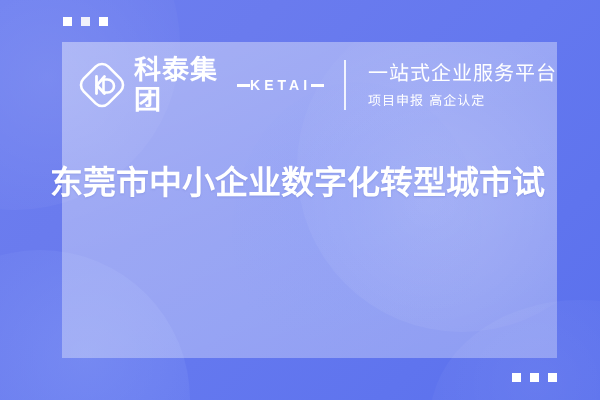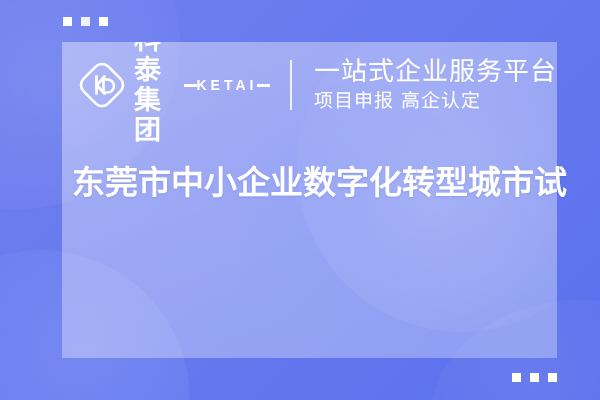--- a/index.html
+++ b/index.html
@@ -146,41 +146,41 @@
     height: 50px;
     background: rgba(255,255,255,0.85);
     margin: 0 22px 0 20px;
   }
   .slogan {
     display: flex;
     flex-direction: column;
     justify-content: center;
   }
   .slogan-main {
-    font-size: 26px;
+    font-size: 20px;
     line-height: 31px;
     color: #ffffff;
     letter-spacing: 1px;
-    font-family: Liberation Mono, monospace;
+    font-family: Liberation Sans, sans-serif;
     white-space: nowrap;
     text-align: center;
   }
   .slogan-sub {
-    font-size: 19px;
+    font-size: 13px;
     line-height: 23px;
     color: #ffffff;
     letter-spacing: 1px;
     font-family: "DejaVu Serif", "Liberation Serif", serif;
     white-space: nowrap;
   }
 
   
   .headline {
     position: absolute;
-    left: 72px;
+    left: 50px;
     top: 158px;
     width: 520px;
     font-size: 33px;
     line-height: 50px;
     font-weight: 700;
     color: #ffffff;
     letter-spacing: 0px;
     font-family: "DejaVu Sans", "Liberation Sans", sans-serif;
     text-shadow: 0 1px 2px rgba(60,75,170,0.18);
   }

